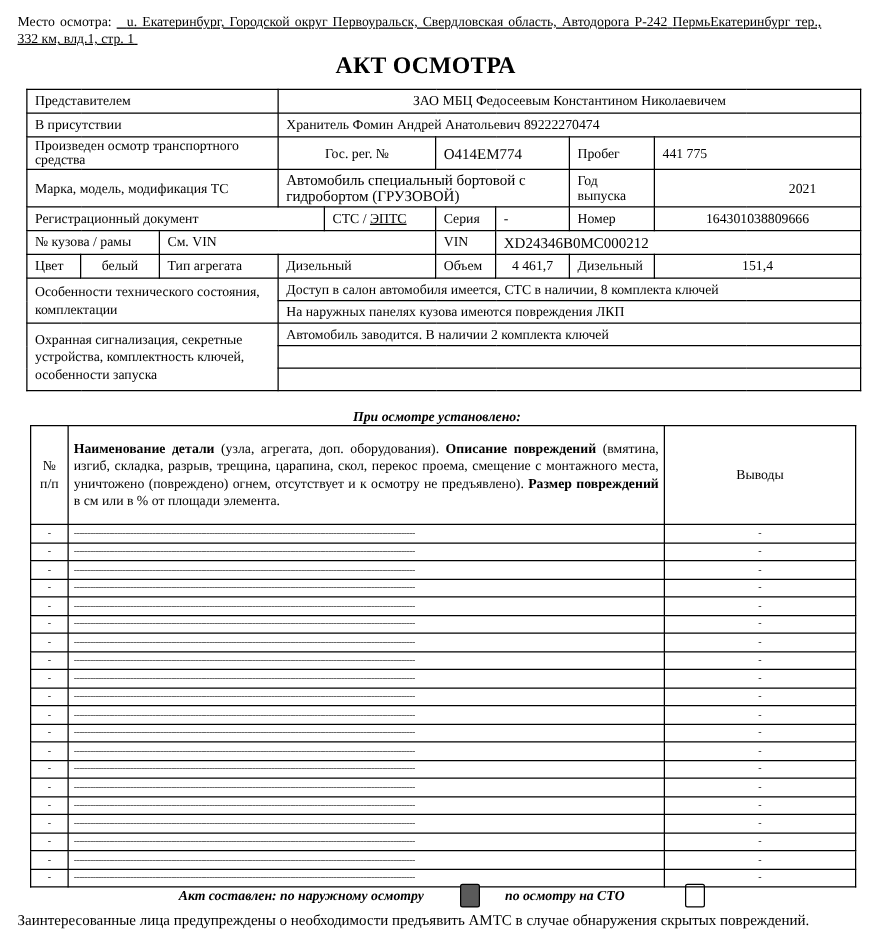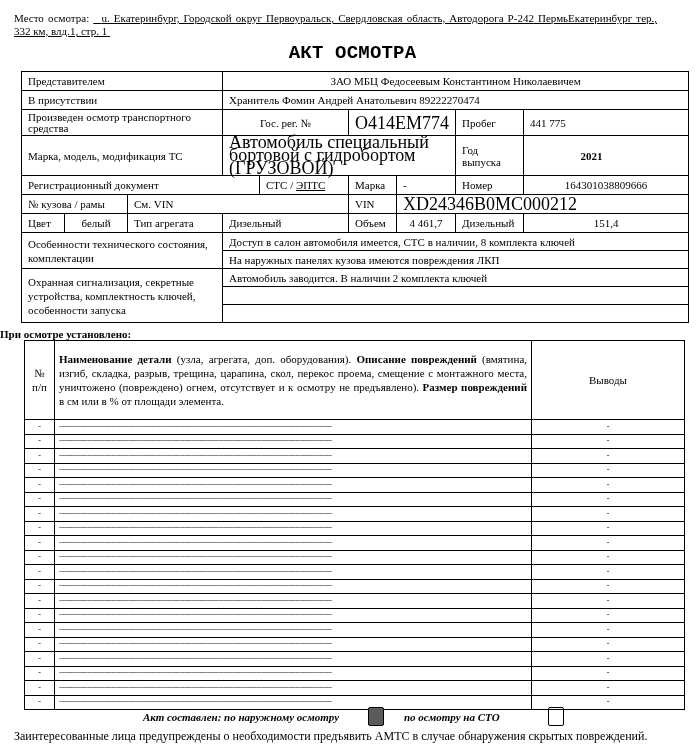--- a/index.html
+++ b/index.html
@@ -1,30 +1,30 @@
 <!DOCTYPE html>
 <html><head>
 <meta charset="utf-8">
 <style>
   html, body { margin:0; padding:0; background:#fff; }
   body { width:699px; height:748px; position:relative; overflow:hidden;
          font-family:"Liberation Serif", serif; color:#000; font-size:11px; }
   .place { position:absolute; left:14px; top:12px; width:643px; line-height:13px; font-size:11px;
            text-align:justify; text-align-last:left; }
   .place .u { text-decoration:underline; }
-  .title { position:absolute; left:16px; width:673px; top:42px; text-align:center;
-           font-weight:bold; font-size:19px; letter-spacing:0.2px;font-family:Liberation Mono, monospace; }
+  .title { position:absolute; left:4px; width:673px; top:42px; text-align:center;
+           font-weight:bold; font-size:19px; letter-spacing:0.2px; }
   table { border-collapse:collapse; position:absolute; }
   td { border:1px solid #000; padding:0 6px; font-size:11px; line-height:12px; vertical-align:middle; white-space:nowrap; }
   #info { left:21px; top:71px; width:667px; table-layout:fixed; }
   #info td.wrap { white-space:normal; }
   .c { text-align:center; }
-  .r { text-align:center;font-weight:bold; }
-  .big { font-size:18px; }
-  .found { position:absolute; left:0; width:699px; top:328px; text-align:left; font-weight:bold; font-size:11px; }
+  .r { text-align:right; }
+  .big { font-size:12px; }
+  .found { position:absolute; left:0; width:699px; top:328px; text-align:center; font-weight:bold; font-style:italic; font-size:11px; }
   #dmg { left:24px; top:340px; width:660px; table-layout:fixed; }
   #dmg td { padding:0 4px; }
   #dmg .hdr td { height:70px; }
   #dmg .desc { white-space:normal; text-align:justify; line-height:14px; font-size:11px; padding:4px 4px; }
   #dmg .row td { height:13.5px; font-size:8px; line-height:10px; }
   .dash-line { overflow:hidden; white-space:nowrap; letter-spacing:-0.5px; color:#333; font-size:9px; }
   .footer-act { position:absolute; top:711px; left:0; width:699px; font-weight:bold; font-style:italic; font-size:11px; }
   .footer-act span { position:absolute; }
   .cb { position:absolute; width:14px; height:17px; border:1.5px solid #000; border-radius:2px; top:707px; }
   .cb.checked { background:#5a5a5a; }
@@ -71,21 +71,21 @@
   </tr>
   <tr style="height:30px">
     <td colspan="3">Марка, модель, модификация ТС</td>
     <td colspan="4" class="wrap big" style="line-height:13px">Автомобиль специальный бортовой с гидробортом (ГРУЗОВОЙ)</td>
     <td class="wrap" style="line-height:12px">Год выпуска</td>
     <td colspan="2" class="r" style="padding-right:35px">2021</td>
   </tr>
   <tr style="height:19px">
     <td colspan="4">Регистрационный документ</td>
     <td><span>СТС / </span><span style="text-decoration:underline">ЭПТС</span></td>
-    <td>Марка</td>
+    <td>Серия</td>
     <td>-</td>
     <td>Номер</td>
     <td colspan="2" class="c">164301038809666</td>
   </tr>
   <tr style="height:19px">
     <td colspan="2">№ кузова / рамы</td>
     <td colspan="3">См. VIN</td>
     <td>VIN</td>
     <td colspan="4" class="big">XD24346B0MC000212</td>
   </tr>

